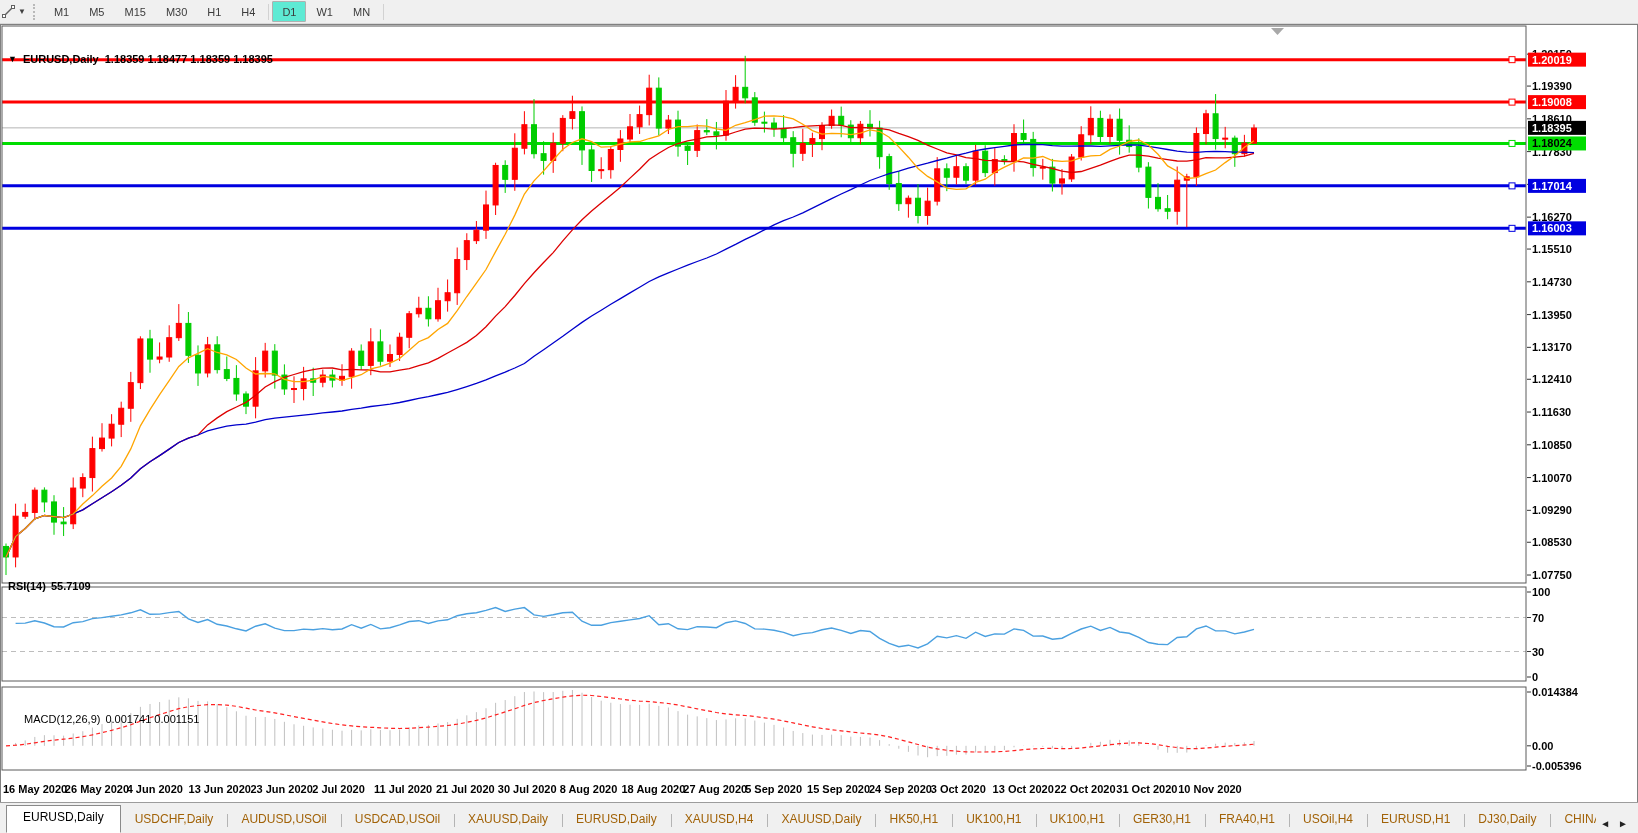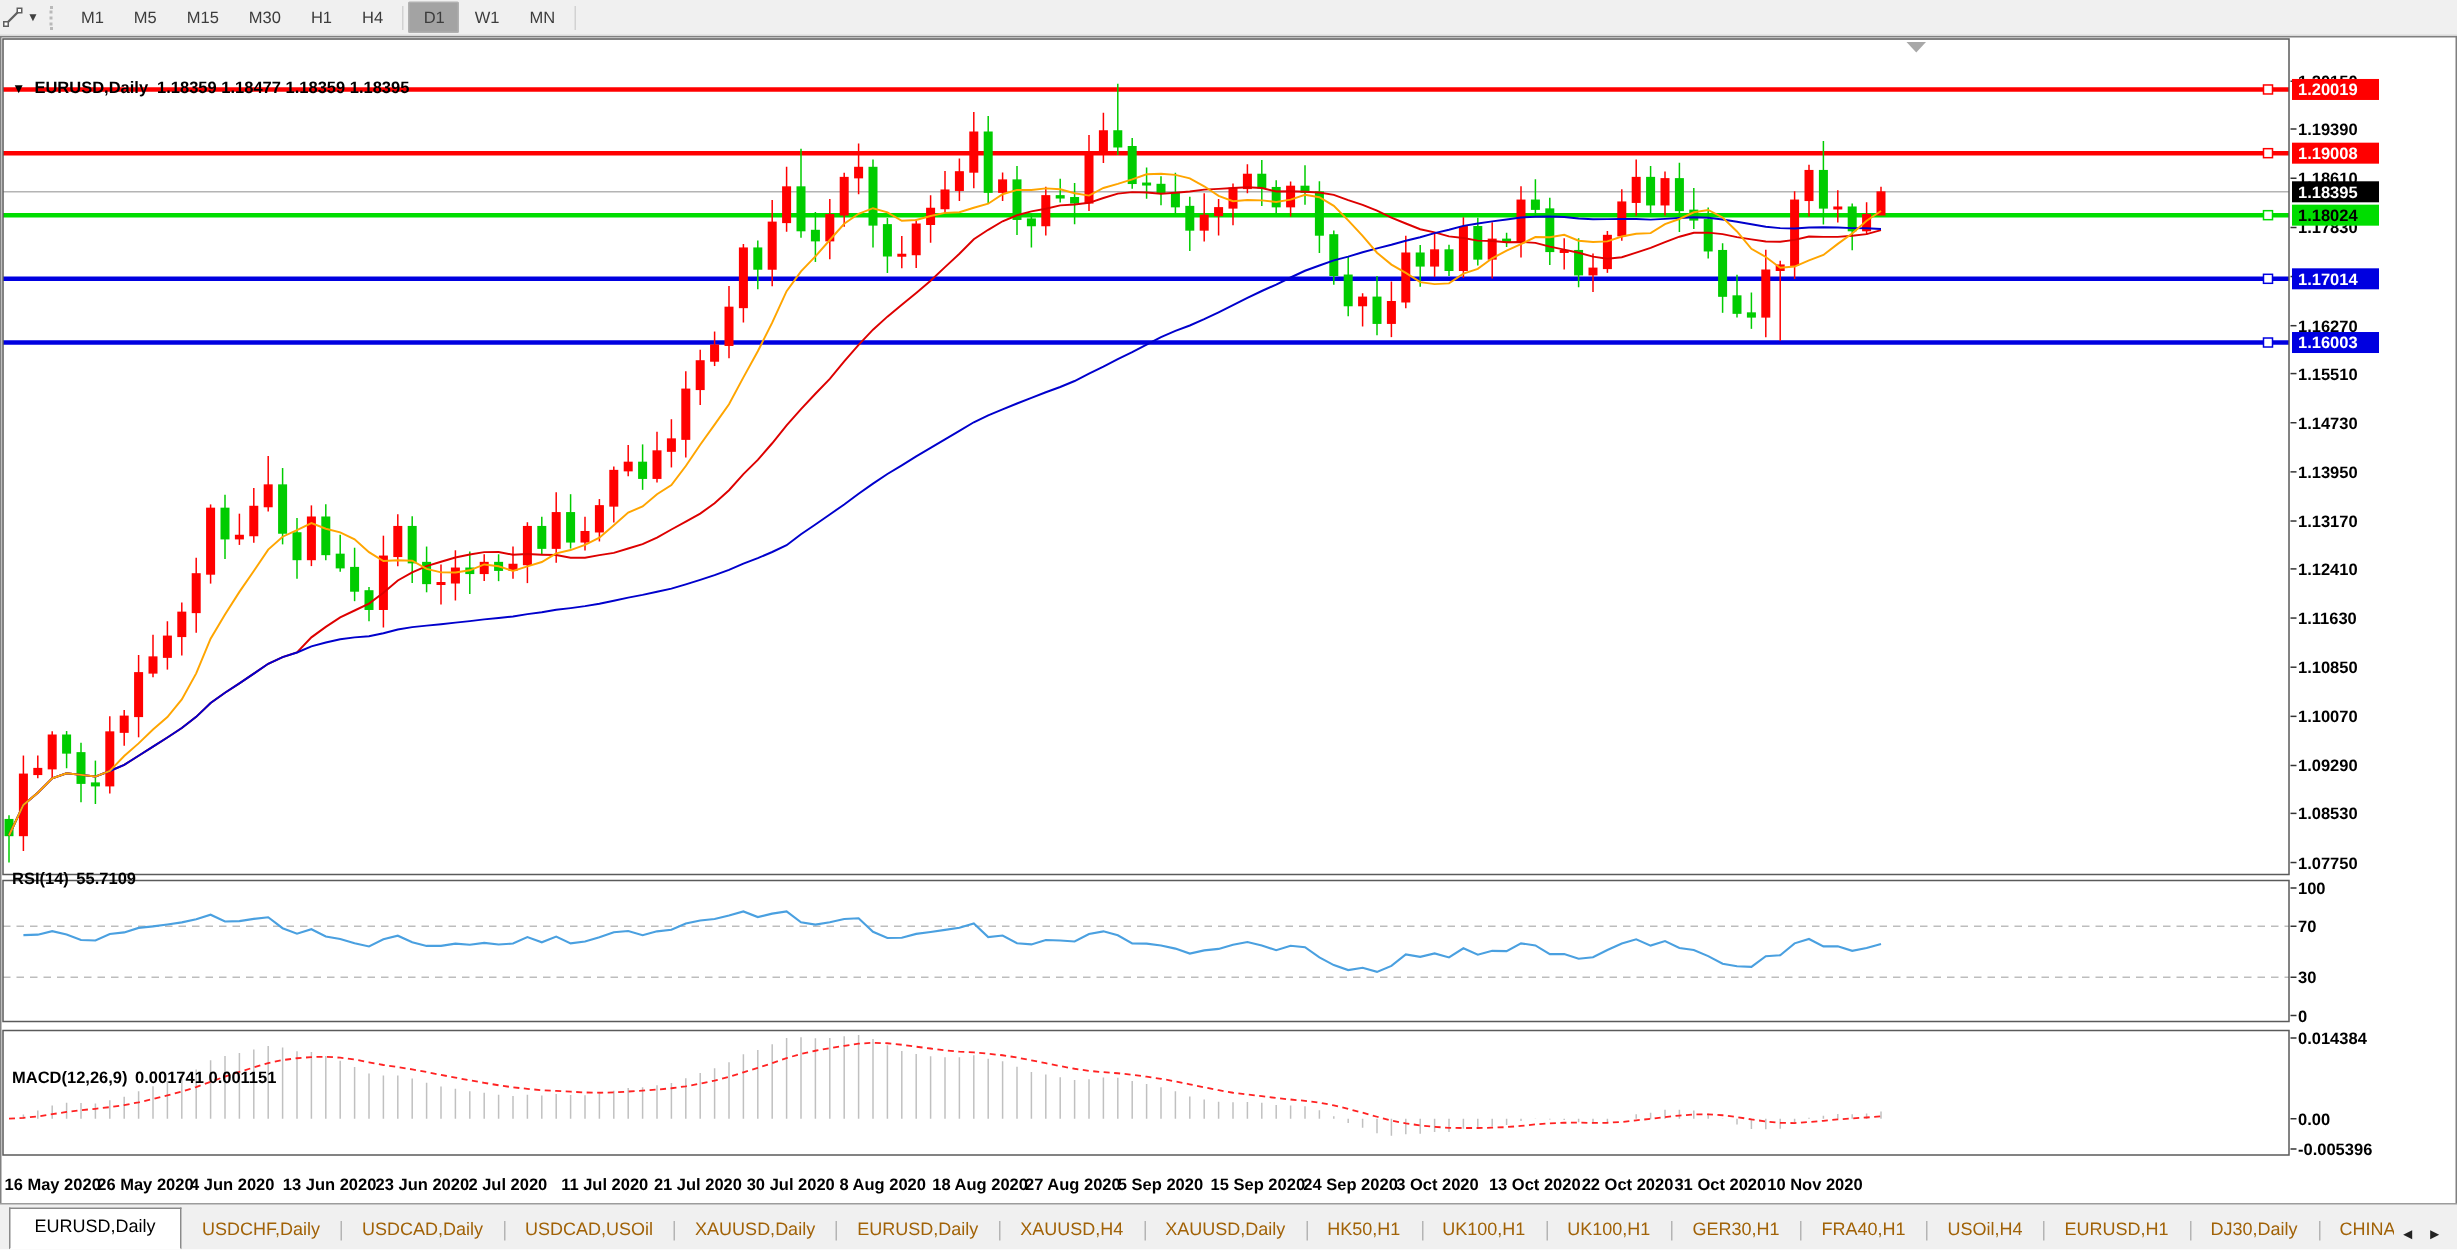--- a/index.html
+++ b/index.html
@@ -7,30 +7,30 @@
   #app{position:relative;width:1638px;height:833px;background:#fff;}
   
   #toolbar{position:absolute;top:0;left:0;width:100%;height:23px;background:#f0f0f0;
     border-bottom:1px solid #d9d9d9;display:flex;align-items:center;}
   .tool-icon{width:16px;height:16px;margin-left:1px;position:relative;}
   .tool-icon svg{display:block;}
   .caret{font-size:8px;color:#404040;margin:0 3px 0 1px;}
   .grip{width:5px;height:16px;margin:0 4px;border-left:2px dotted #b9b9b9;}
   .tf-btn{height:19px;padding:0 9px;display:flex;align-items:center;justify-content:center;
     font-size:11px;color:#3c3c3c;border:1px solid transparent;cursor:default;text-align:center;}
-  .tf-btn.active{background:#a3a3a3;border:1px solid #b0b0b0;border-radius:1px;}
+  .tf-btn.active{background:#5eead4;border:1px solid #b0b0b0;border-radius:1px;}
   .tb-sep{width:1px;height:16px;background:#d2d2d2;margin:0 3px;}
   
   #chart-window{position:absolute;top:24px;left:0;width:1638px;height:779px;background:#fff;}
   #chart-svg{position:absolute;top:0;left:0;}
   #chart-title{position:absolute;top:29px;left:8px;font-size:11px;font-weight:700;color:#000;
     display:flex;gap:6px;align-items:center;z-index:5;}
   #chart-title .tri{font-size:9px;}
   #rsi-label{position:absolute;top:556px;left:8px;font-size:11px;font-weight:700;color:#000;z-index:5;}
-  #macd-label{position:absolute;top:689px;left:8px;font-size:11px;font-weight:700;color:#000;z-index:5;}
+  #macd-label{position:absolute;top:689px;left:24px;font-size:11px;font-weight:400;color:#000;z-index:5;}
   #rsi-label span,#macd-label span{margin-right:5px;}
   
   #tabbar{position:absolute;bottom:0;left:0;width:100%;height:30px;background:#f0f0f0;
     border-top:1px solid #9c9c9c;display:flex;align-items:flex-end;}
   #tablist{display:flex;align-items:flex-end;height:100%;padding-left:6px;flex:1;overflow:hidden;}
   .tab{font-size:12px;color:#a16207;padding:5px 14px 7px 14px;white-space:nowrap;position:relative;cursor:default;}
   .tab.inactive + .tab.inactive::before{content:"";position:absolute;left:0;top:7px;height:13px;width:1px;background:#b4b4b4;}
   .tab.active{background:#fff;border:1px solid #8a8a8a;border-bottom:1px solid #fff;
     color:#000;margin-top:2px;padding:4px 16px 8px 16px;z-index:2;}
   #tab-nav{display:flex;align-items:center;gap:8px;padding:0 10px 4px 4px;font-size:10px;color:#222;}
@@ -594,21 +594,21 @@
     </div>
     <div id="macd-label">
       <span>MACD(12,26,9)</span><span>0.001741 0.001151</span>
     </div>
   </div>
 
   <div id="tabbar">
     <div id="tablist">
         <div class="tab active">EURUSD,Daily</div>
         <div class="tab inactive">USDCHF,Daily</div>
-        <div class="tab inactive">USDCAD,Daily</div>
+        <div class="tab inactive">AUDUSD,USOil</div>
         <div class="tab inactive">USDCAD,USOil</div>
         <div class="tab inactive">XAUUSD,Daily</div>
         <div class="tab inactive">EURUSD,Daily</div>
         <div class="tab inactive">XAUUSD,H4</div>
         <div class="tab inactive">XAUUSD,Daily</div>
         <div class="tab inactive">HK50,H1</div>
         <div class="tab inactive">UK100,H1</div>
         <div class="tab inactive">UK100,H1</div>
         <div class="tab inactive">GER30,H1</div>
         <div class="tab inactive">FRA40,H1</div>

